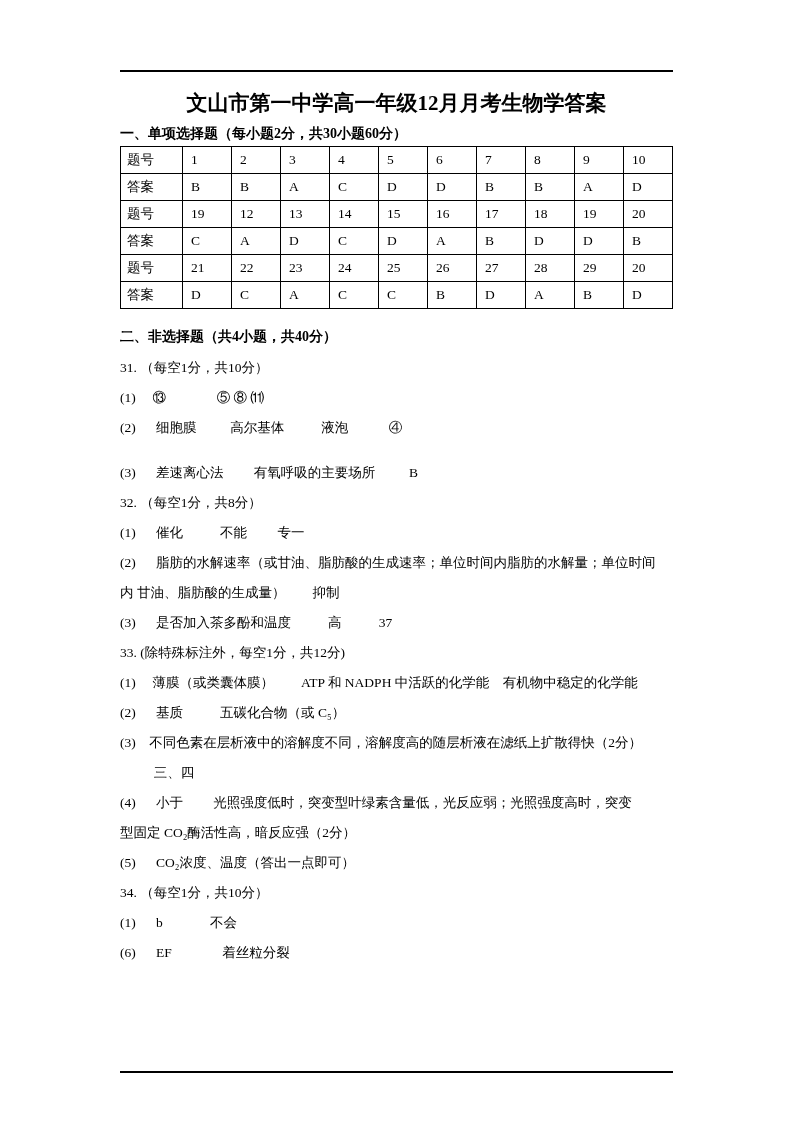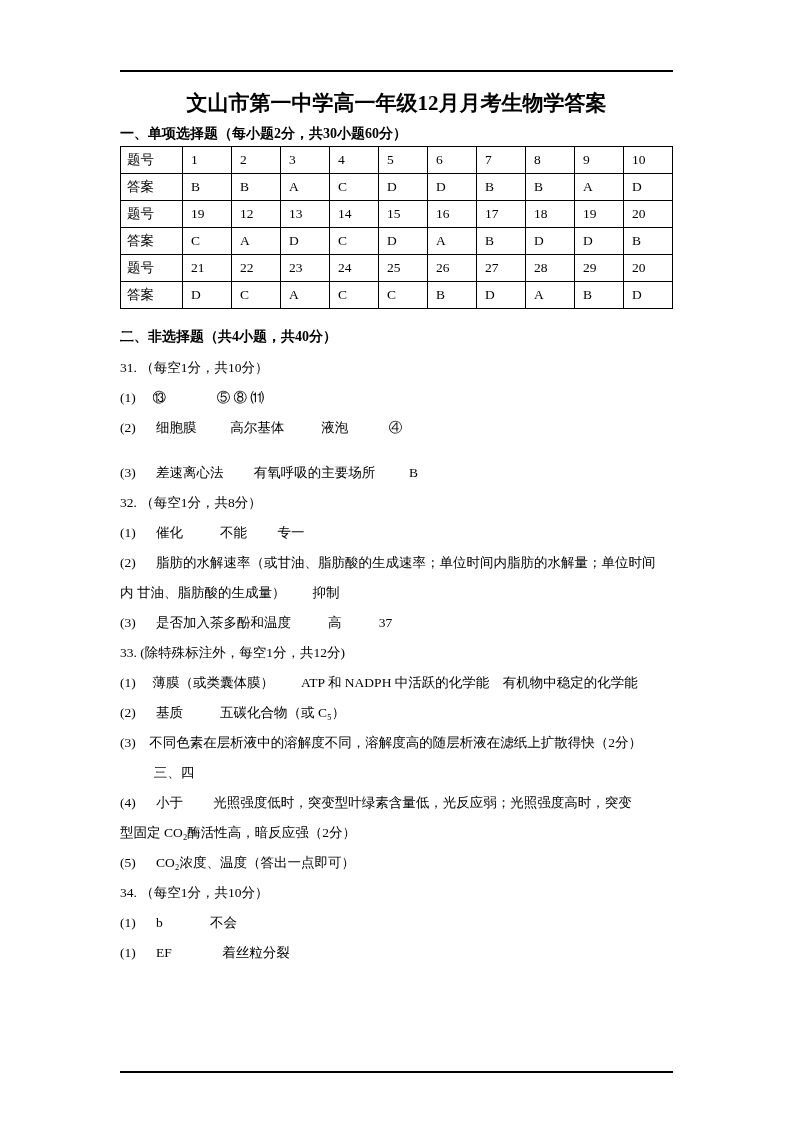--- a/index.html
+++ b/index.html
@@ -176,18 +176,18 @@
     <p class="line">33. (除特殊标注外，每空1分，共12分)</p>
     <p class="line">(1)     薄膜（或类囊体膜）        ATP 和 NADPH 中活跃的化学能    有机物中稳定的化学能</p>
     <p class="line">(2)      基质           五碳化合物（或 C₅）</p>
     <p class="line">(3)    不同色素在层析液中的溶解度不同，溶解度高的随层析液在滤纸上扩散得快（2分）</p>
     <p class="line">          三、四</p>
     <p class="line">(4)      小于         光照强度低时，突变型叶绿素含量低，光反应弱；光照强度高时，突变</p>
     <p class="line">型固定 CO₂酶活性高，暗反应强（2分）</p>
     <p class="line">(5)      CO₂浓度、温度（答出一点即可）</p>
     <p class="line">34. （每空1分，共10分）</p>
     <p class="line">(1)      b              不会</p>
-    <p class="line">(1)      EF               着丝粒分裂</p>
+    <p class="line">(6)      EF               着丝粒分裂</p>
   </div>
 
 </div>
 
 <div class="rule rule-bottom"></div>
 
 </body></html>

